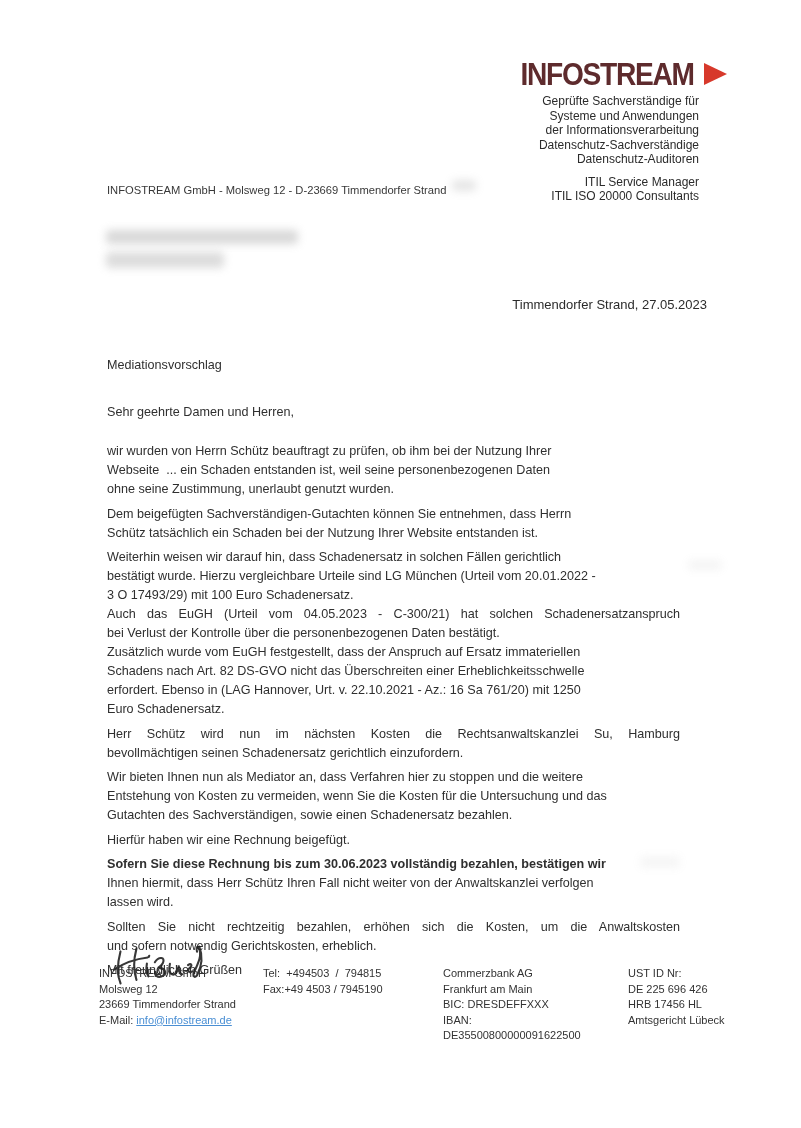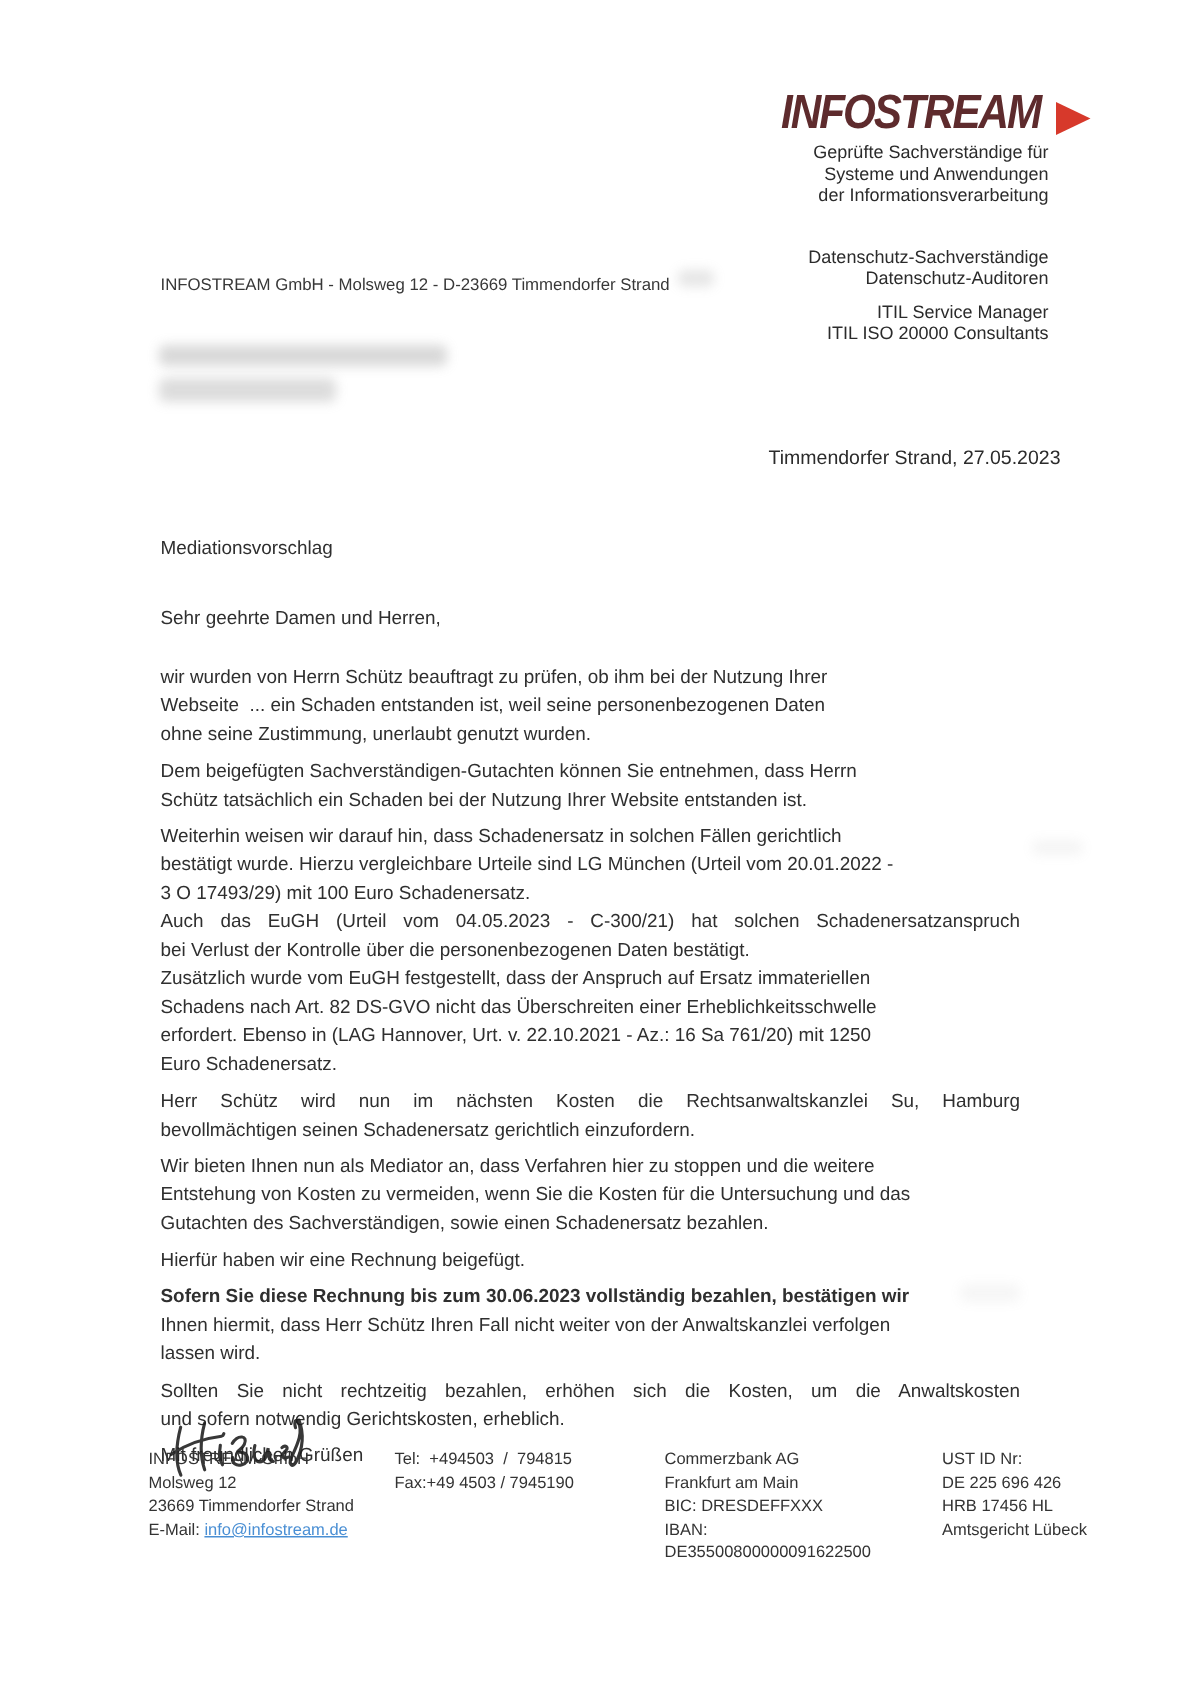--- a/index.html
+++ b/index.html
@@ -7,40 +7,40 @@
     position:relative;
     width:801px;height:1128px;
     background:#ffffff;
     font-family:"Liberation Sans","DejaVu Sans",sans-serif;
     color:#2e2e2e;
     overflow:hidden;
   }
   
   .logo-row{
     position:absolute;top:58px;right:74px;
-    display:flex;align-items:flex-end;font-style:italic;
+    display:flex;align-items:center;
   }
   .wordmark{
     font-size:32px;font-weight:bold;letter-spacing:-1.5px;
     line-height:1;
     transform:scaleX(.88);transform-origin:right center;
   }
   .triangle{
     width:0;height:0;margin-left:10px;
     border-top:11px solid transparent;
     border-bottom:11px solid transparent;
     border-left:23px solid #d7392b;
   }
   .lh-right{
     position:absolute;top:94px;right:102px;
     text-align:right;
     font-size:12px;line-height:14.5px;color:#2b2b2b;
   }
   .lh-block{margin-bottom:8px;}
-  .lh-block.first{margin-bottom:26px;}
+  .lh-block.first{margin-bottom:0;}
   .date-line{
     position:absolute;top:297px;right:94px;
     font-size:13px;color:#2b2b2b;white-space:pre;
   }
   .sender-line{
     position:absolute;left:107px;top:184px;
     font-size:11.2px;color:#383838;white-space:pre;
   }
   
   .smudge{position:absolute;background:#9a9a9a;filter:blur(4px);border-radius:4px;}

